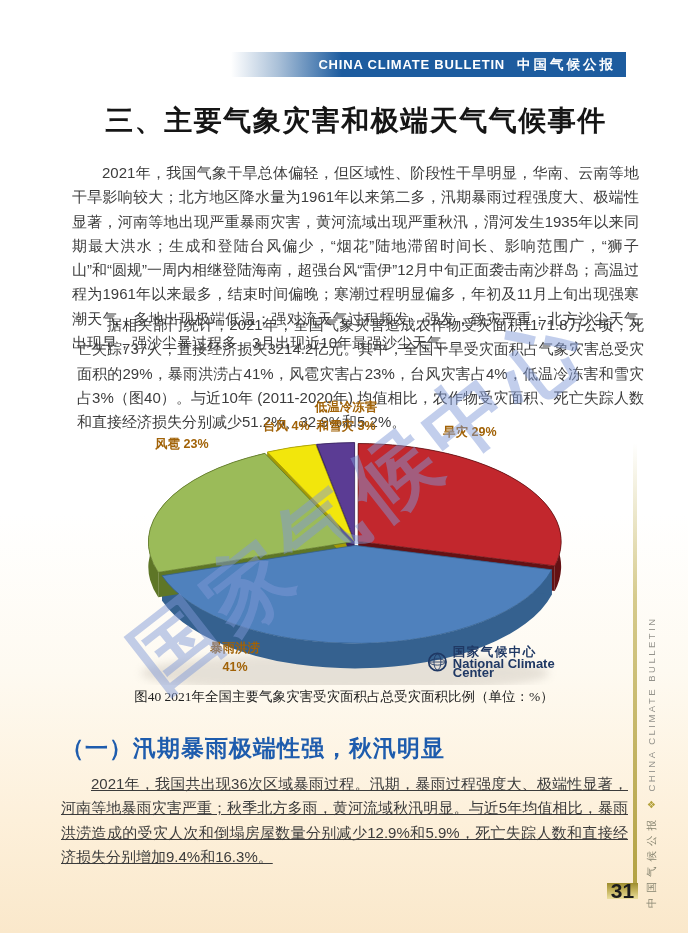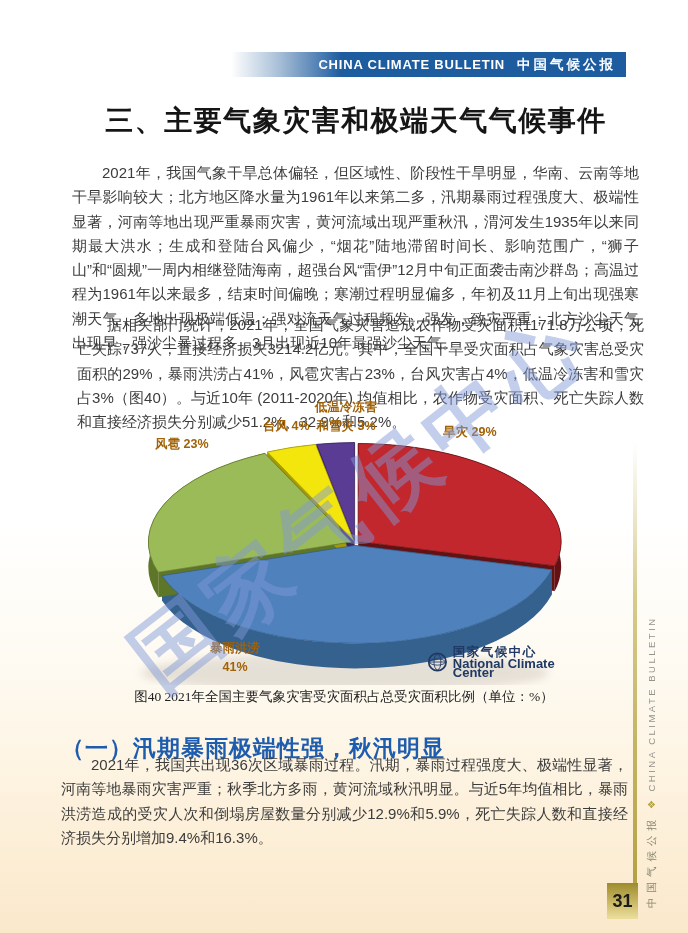--- a/index.html
+++ b/index.html
@@ -21,21 +21,21 @@
   .page-title{
     left:0;top:90px;width:688px;text-align:center;
     font-size:28px;font-weight:900;color:#151515;letter-spacing:1.5px;
   }
   .para{
     left:61px;width:567px;font-size:15px;line-height:24.3px;color:#3c3c3c;
     text-align:justify;text-indent:2em;
   }
   .p1{top:150px;}
   .p2{top:297px;}
-  .p3{top:753px;}
+  .p3{top:772px;text-decoration:underline;}
   .section-heading{
     left:61px;top:733px;font-size:23px;font-weight:800;color:#1e5cad;letter-spacing:1px;
   }
   
   .chart-wrap{left:110px;top:393px;width:470px;height:292px;}
   .pie-label{
     position:absolute;font-size:12.5px;font-weight:bold;color:#a16207;
     white-space:nowrap;line-height:19px;
   }
   .fig-caption{
@@ -62,24 +62,24 @@
     background:linear-gradient(180deg,rgba(185,168,74,0) 0%,rgba(197,182,96,0.7) 35%,#b3a244 100%);
   }
   .side-text{
     left:645px;top:908px;width:272px;
     transform-origin:0 0;transform:rotate(-90deg);
     font-size:9.5px;letter-spacing:2.5px;color:#94938c;white-space:nowrap;
   }
   .side-text .cn{font-size:10.5px;letter-spacing:5px;color:#85836f;}
   .side-text .sep{color:#b5a33f;font-size:10px;margin:0 6px;}
   .page-box{
-    left:607px;top:883px;width:31px;height:36px;
+    left:607px;top:883px;width:31px;height:16px;
     background:linear-gradient(180deg,#9d8c2e 0%,#c5b45e 48%,#ecdf9e 100%);
     display:flex;align-items:center;justify-content:center;
-    font-size:18px;font-weight:bold;color:#1c1c1c;
+    font-size:21px;font-weight:bold;color:#1c1c1c;
   }
 </style>
 </head>
 <body>
 
 <div class="abs header-bar">
   <span>CHINA CLIMATE BULLETIN</span>
   <span class="cn">中国气候公报</span>
 </div>
 

